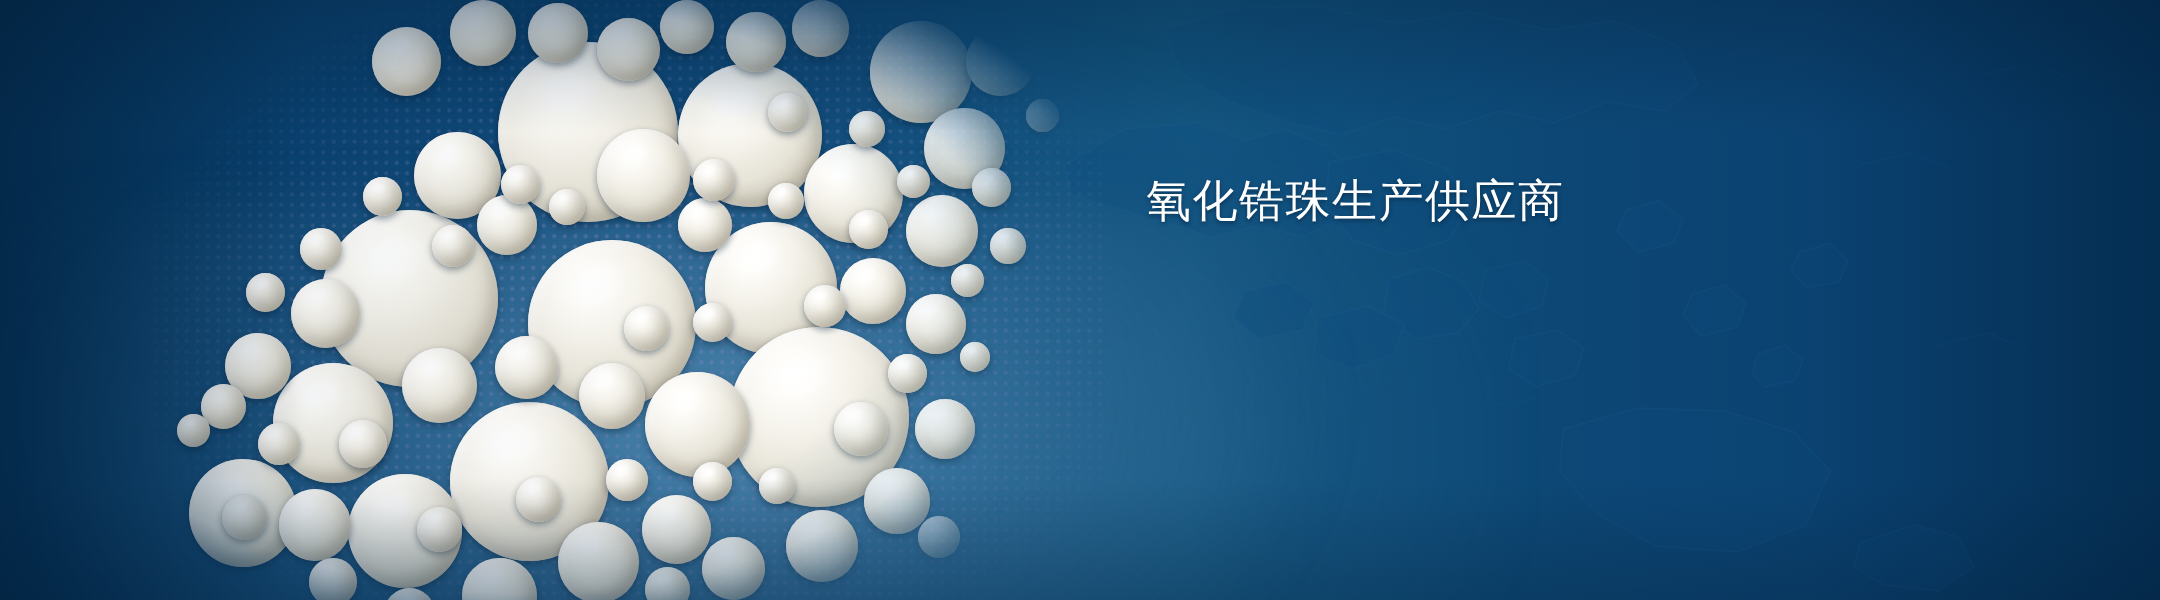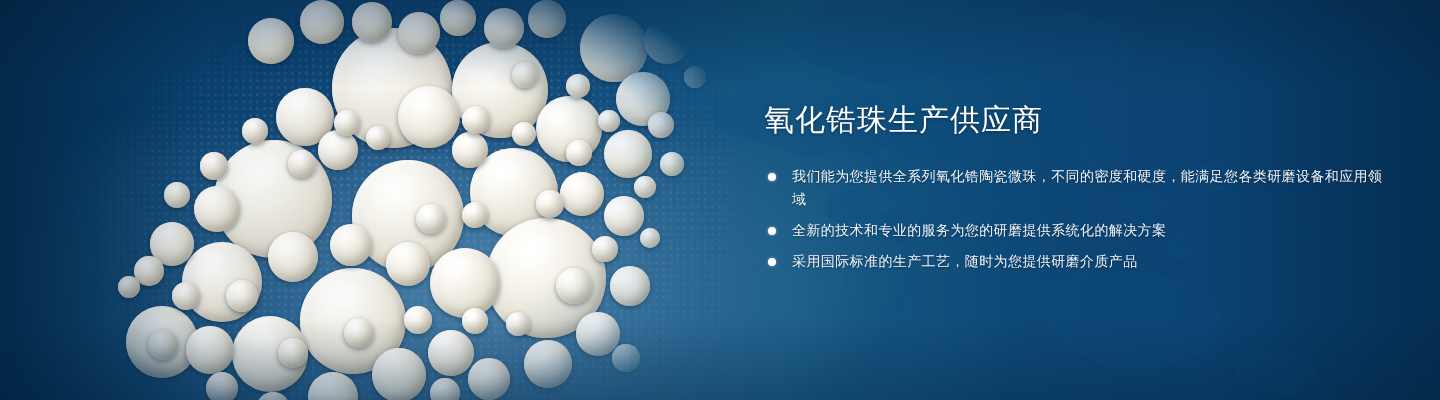--- a/index.html
+++ b/index.html
@@ -132,21 +132,21 @@
     height: 26%;
     border-radius: 50%;
     background: radial-gradient(ellipse at 40% 40%, rgba(255,255,255,0.96), rgba(255,255,255,0) 72%);
     transform: rotate(-22deg);
   }
 
   
   .copy {
     position: absolute;
     left: 764px;
-    top: 101px;
+    top: 116px;
     width: 620px;
   }
   .headline {
     margin: 0;
     font-size: 30px;
     line-height: 38px;
     font-weight: 400;
     color: #ffffff;
     letter-spacing: 1px;
     text-shadow: 0 1px 3px rgba(0,24,48,0.55);
@@ -302,29 +302,15 @@
     <div class="bead" style="left:640px;top:228px;width:20px;height:20px;"></div>
     <div class="bead" style="left:684px;top:66px;width:22px;height:22px;"></div>
     <div class="bead" style="left:676px;top:20px;width:20px;height:20px;"></div>
   </div>
 
   <div class="bg-vignette"></div>
 
   <div class="copy">
     <h1 class="headline">氧化锆珠生产供应商</h1>
 
-    <ul class="bullets">
-      <li class="bullet">
-        <span class="dot"></span>
-        <span>我们能为您提供全系列氧化锆陶瓷微珠，不同的密度和硬度，能满足您各类研磨设备和应用领域</span>
-      </li>
-      <li class="bullet">
-        <span class="dot"></span>
-        <span>全新的技术和专业的服务为您的研磨提供系统化的解决方案</span>
-      </li>
-      <li class="bullet">
-        <span class="dot"></span>
-        <span>采用国际标准的生产工艺，随时为您提供研磨介质产品</span>
-      </li>
-    </ul>
   </div>
 
 </div>
 
 </body></html>

